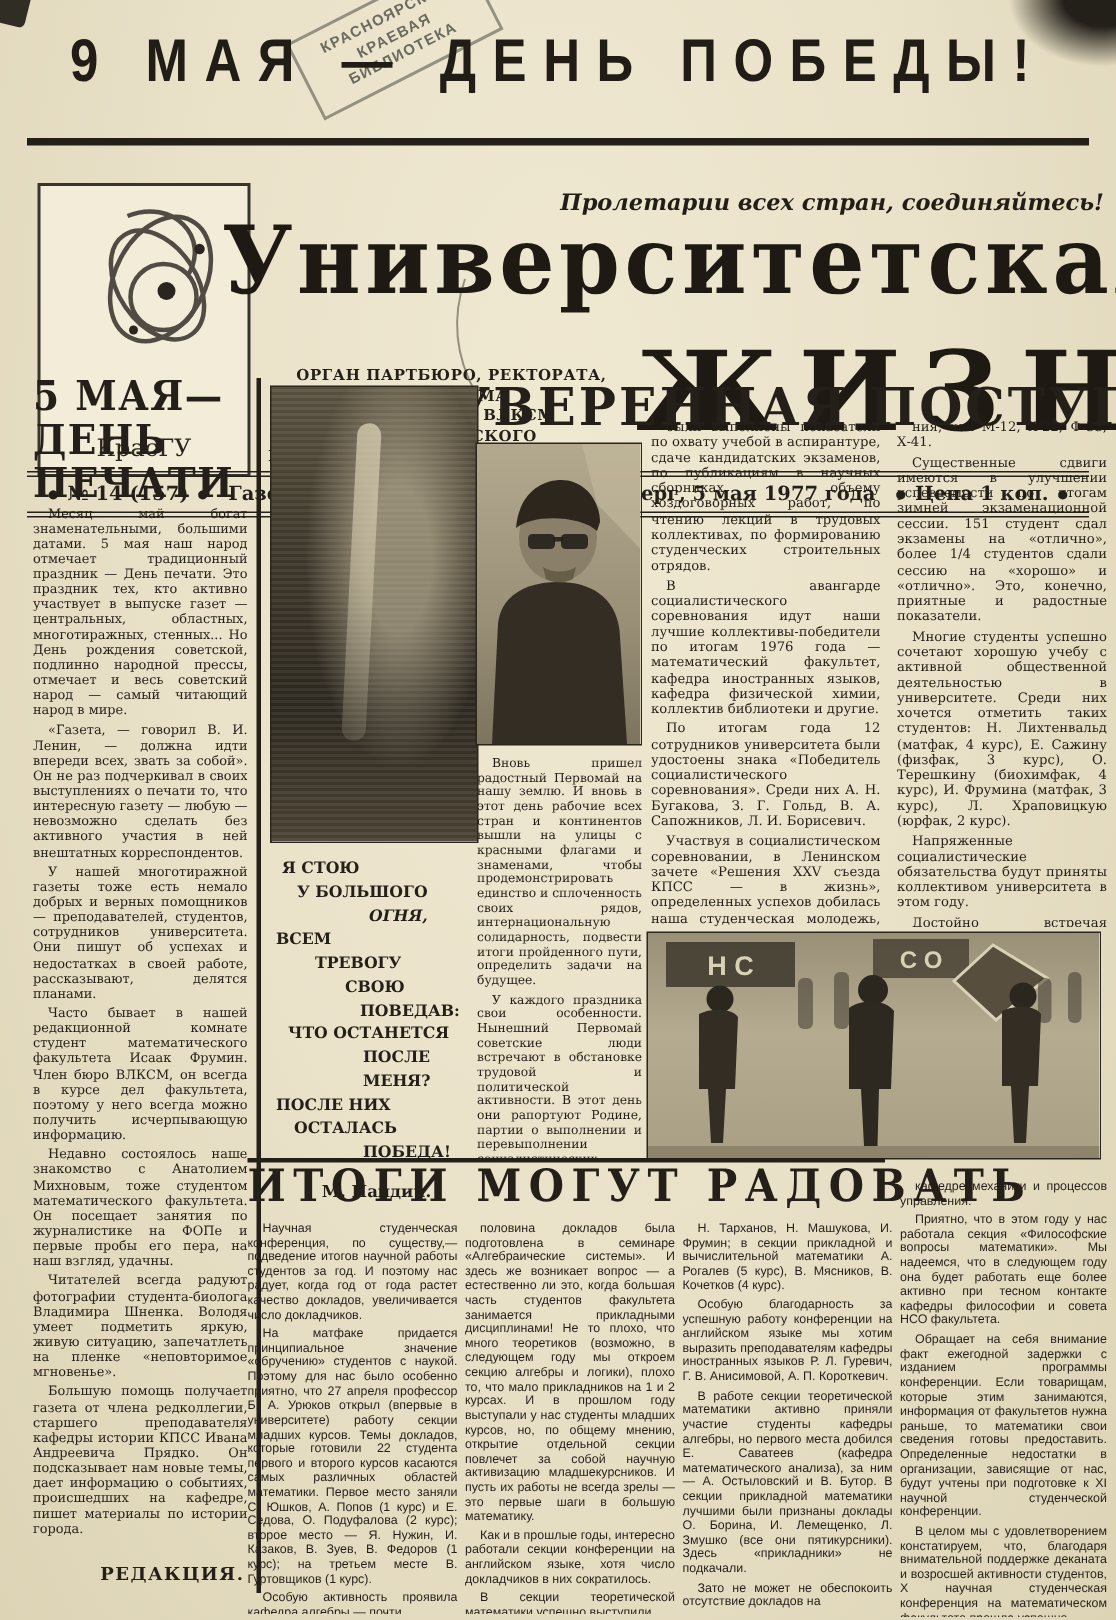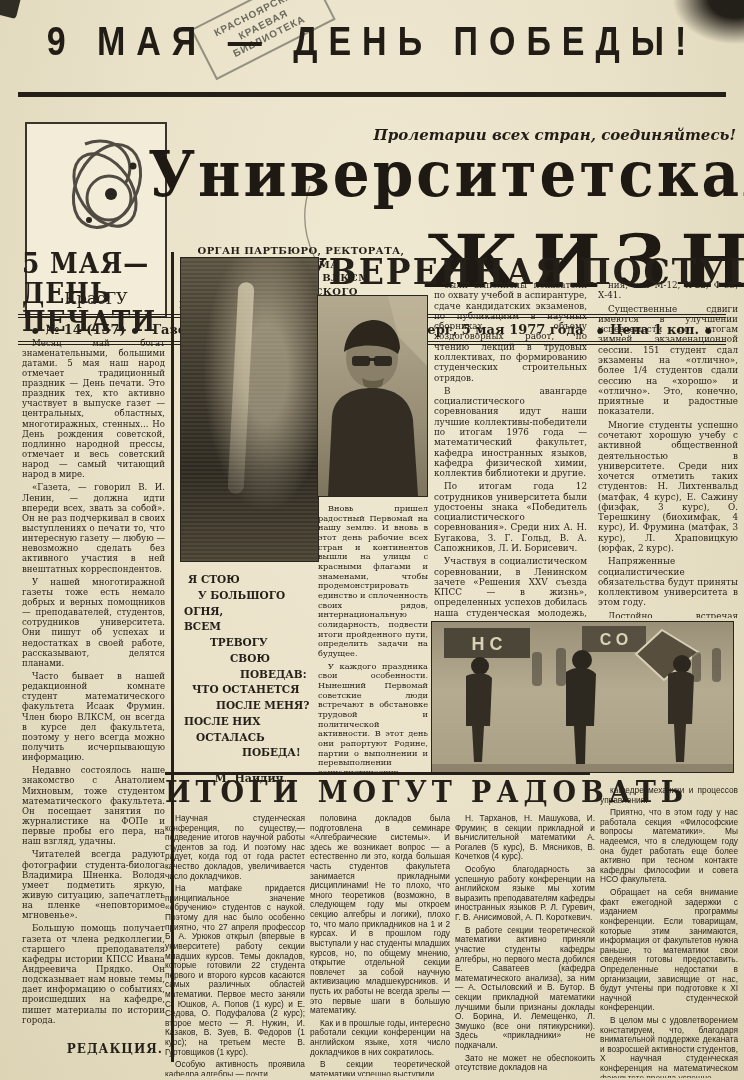--- a/index.html
+++ b/index.html
@@ -79,27 +79,27 @@
     font-weight:bold; font-size:33px; letter-spacing:2px; white-space:nowrap; transform:scaleY(1.05);
   }
   .col-a{left:318px; top:504px; width:110px; height:270px; font-size:8.2px; line-height:1.18;}
   .col-b{left:434px; top:280px; width:153px; height:338px; font-size:8.8px; line-height:1.17;}
   .col-c{left:598px; top:280px; width:140px; height:338px; font-size:8.8px; line-height:1.17;}
   
   .poem{position:absolute; left:184px; top:572px; width:134px; font-weight:bold; font-size:10.5px; line-height:1.5;}
   .poem p{margin:0;}
   .poem p:nth-of-type(1){margin-left:4px;}
   .poem p:nth-of-type(2){margin-left:14px;}
-  .poem p:nth-of-type(3){}
+  .poem p:nth-of-type(3){margin-left:62px;font-style:italic;}
   .poem p:nth-of-type(4){margin-left:0;}
   .poem p:nth-of-type(5){margin-left:26px;}
   .poem p:nth-of-type(6){margin-left:46px;}
   .poem p:nth-of-type(7){margin-left:56px;}
   .poem p:nth-of-type(8){margin-left:8px;}
-  .poem p:nth-of-type(9){margin-left:32px;}
+  .poem p:nth-of-type(9){margin-left:58px;}
   .poem p:nth-of-type(10){margin-left:0;}
   .poem p:nth-of-type(11){margin-left:12px;}
   .poem p:nth-of-type(12){margin-left:58px;}
   .poem-author{margin-top:10px; text-align:center; font-weight:bold; font-size:11px;}
   
   .photo{position:absolute; box-shadow:0 0 0 1px #2a251d;}
   .monument-photo{
     left:181px; top:258px; width:137px; height:303px;
     background:
       radial-gradient(ellipse at 62% 38%, rgba(214,203,172,.55) 0 18%, rgba(214,203,172,0) 52%),

